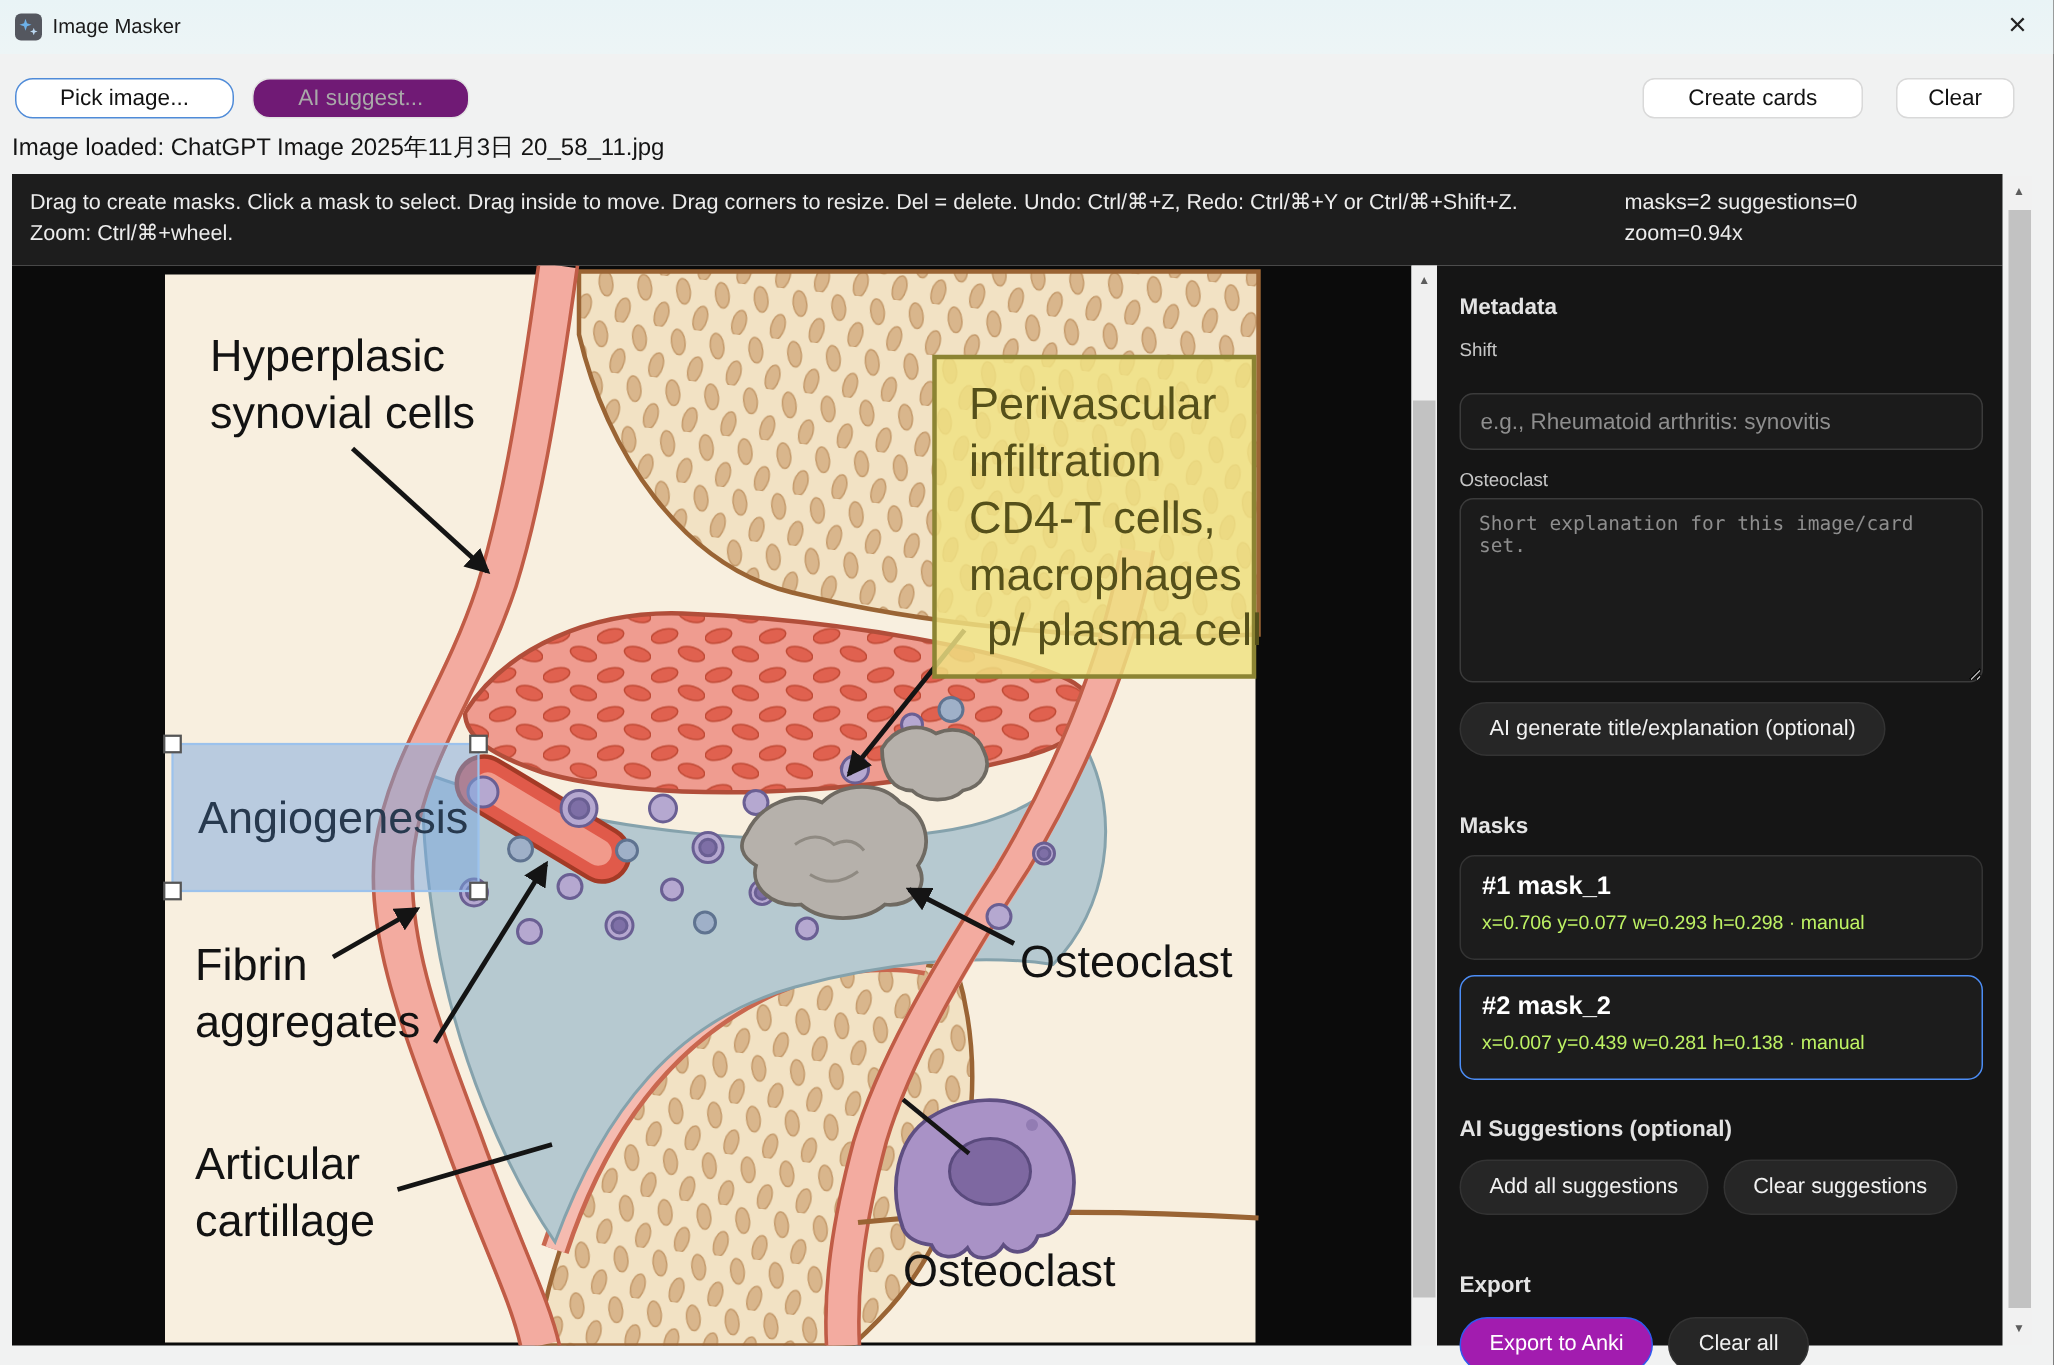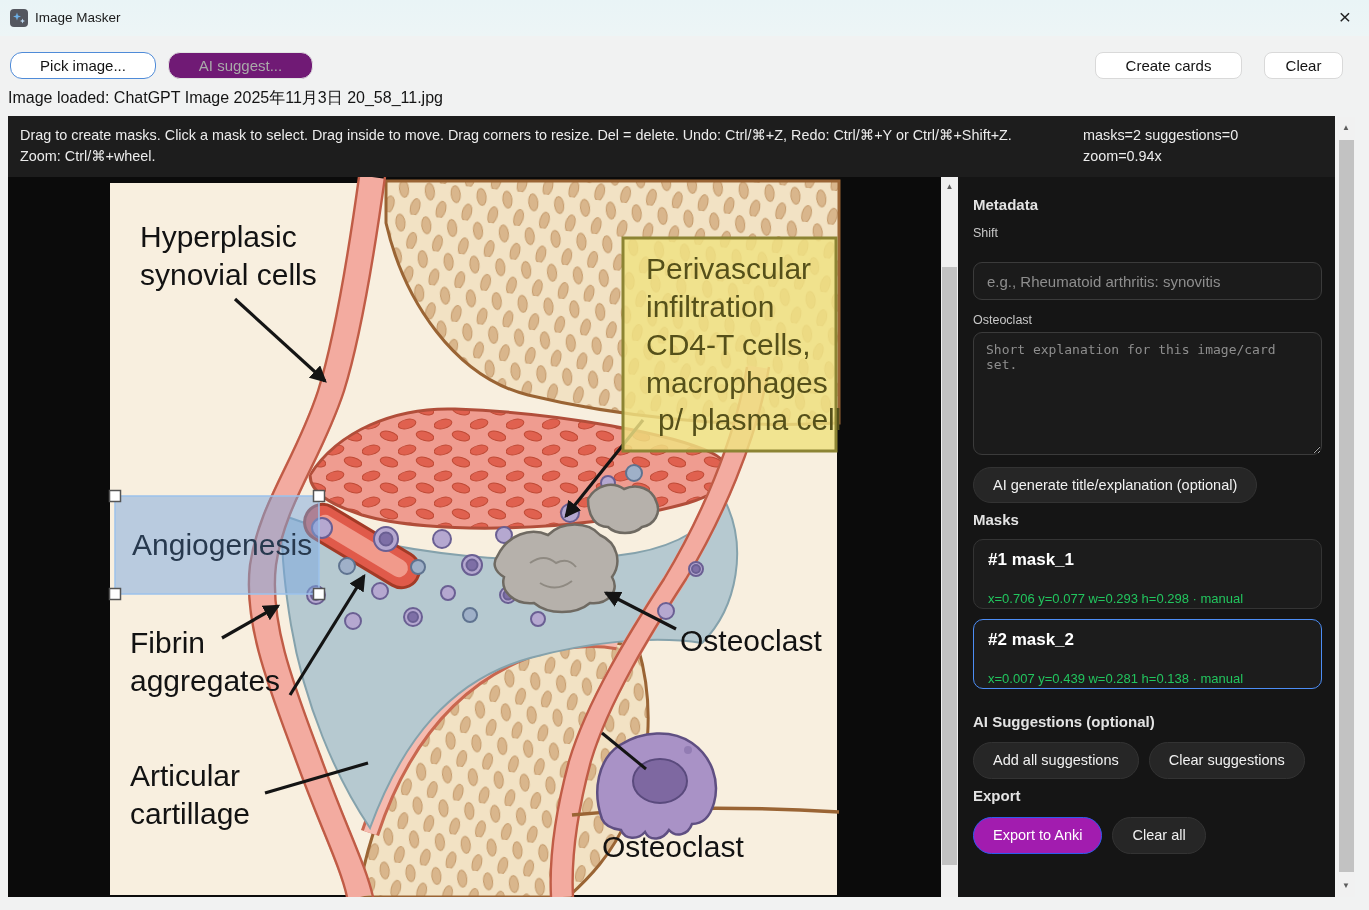--- a/index.html
+++ b/index.html
@@ -63,26 +63,26 @@
     font-family:"DejaVu Sans Mono", monospace; }
   .sb-textarea::placeholder { color:#8e8e8e; }
   .pill { display:inline-block; height:37px; line-height:35px; padding:0 19px;
     border-radius:18.5px; background:#262626; border:1px solid #333;
     color:#f1f1f1; font-size:14.5px; font-family:"Liberation Sans", sans-serif; }
   #ai-generate { height:36px; line-height:34px; margin-top:8px; }
   .maskcard { border:1px solid #343434; border-radius:10px; background:#1c1c1c;
     height:70px; padding:10px 14px; }
   .maskcard.selected { border:1.5px solid #4c8df5; }
   .maskcard .mtitle { font-size:17px; font-weight:bold; color:#fff; }
-  .maskcard .mdetail { font-size:13px; color:#22c55e; margin-top:21px; }
+  .maskcard .mdetail { font-size:13px; color:#bef264; margin-top:6px; }
   #export-anki { background:#a21caf; border-color:#2e5bef; color:#fff; }
   .row { display:flex; gap:10px; }
 
   .mt19{margin-top:19px}.mt13{margin-top:13px}.mt6{margin-top:22px}.mt5{margin-top:5px}
-  .mt23{margin-top:8px}.mt11{margin-top:11px}.mt10{margin-top:10px}.mt24{margin-top:24px}
+  .mt23{margin-top:38px}.mt11{margin-top:11px}.mt10{margin-top:10px}.mt24{margin-top:24px}
   .mt12{margin-top:12px}
 
   
   .ilabel { font-family:"Liberation Sans", sans-serif; font-size:30px; fill:#121212; }
   .olabel { font-family:"Liberation Sans", sans-serif; font-size:30px; fill:#55501a; }
   .alabel { font-family:"Liberation Sans", sans-serif; font-size:30px; fill:#27394e; }
 </style>
 </head>
 <body>
 

